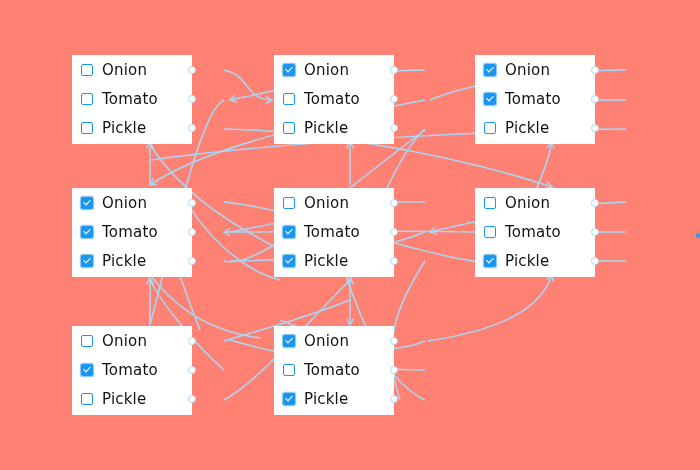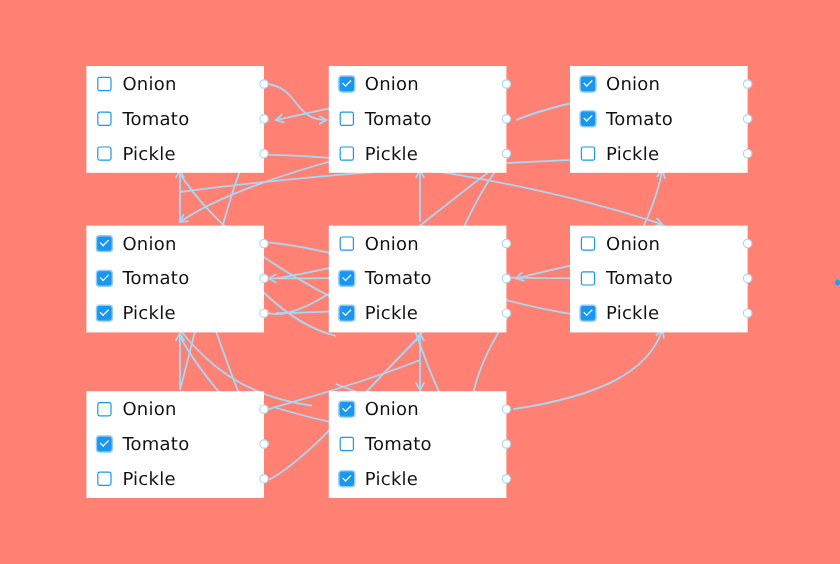--- a/index.html
+++ b/index.html
@@ -4,21 +4,21 @@
   <style>
     html, body { margin: 0; padding: 0; }
     body {
       width: 700px; height: 470px; overflow: hidden;
       background: #fe8173;
       position: relative;
       font-family: "DejaVu Sans", sans-serif;
     }
     .card {
       position: absolute;
-      width: 148px; height: 89px;
+      width: 120px; height: 89px;
       background: #ffffff;
       box-sizing: border-box;
     }
     .row {
       position: absolute; left: 0; right: 0;
       height: 29px;
       display: flex; align-items: center;
     }
     .cb {
       position: absolute; left: 9px;

